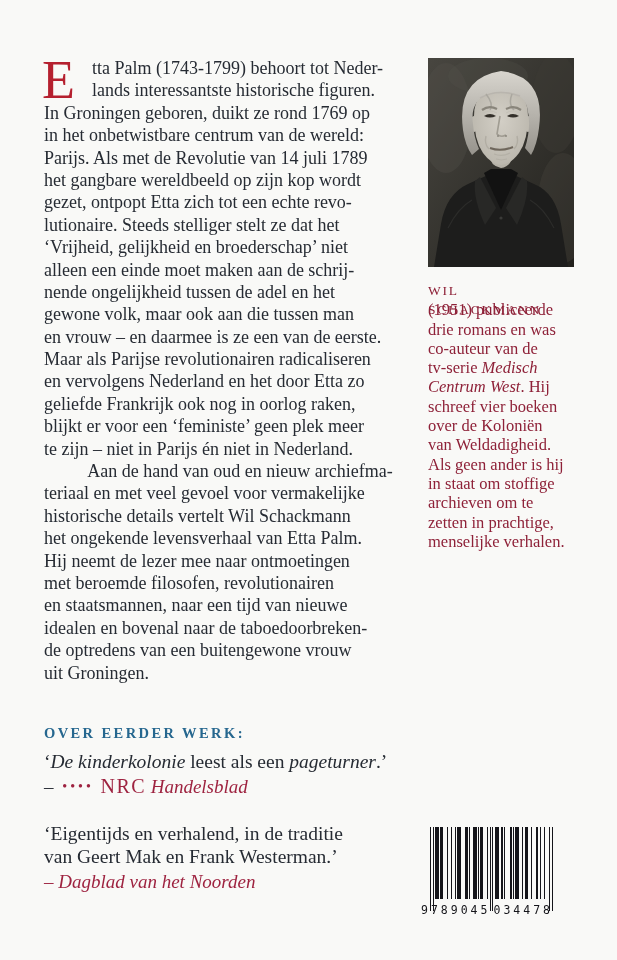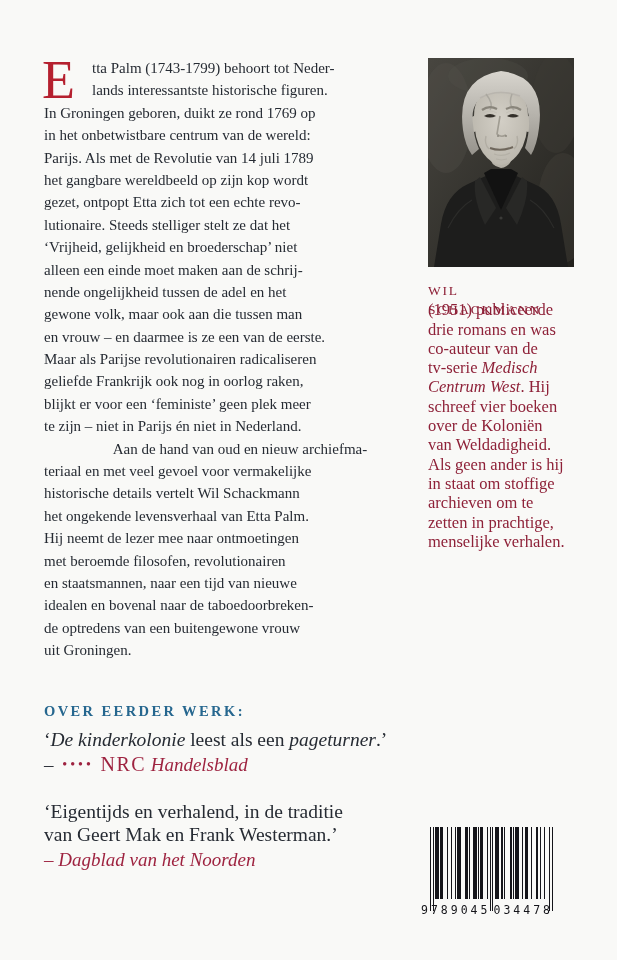--- a/index.html
+++ b/index.html
@@ -7,21 +7,21 @@
   .page {
     position:relative; width:617px; height:960px; margin:0 auto;
     background:var(--page-bg,#f9f9f7);
     font-family:"Liberation Serif","DejaVu Serif",serif;
     color:var(--body-text,#262b33);
     overflow:hidden;
   }
   
   .main-col { position:absolute; left:44px; top:57px; width:368px; }
   .para1 { position:relative; }
-  .tline { height:22.4px; line-height:22.4px; font-size:15px; white-space:nowrap; }
+  .tline { height:22.4px; line-height:22.4px; font-size:18px; white-space:nowrap; }
   .indent .tline { padding-left:48px; }
   .dropcap {
     position:absolute; left:-2px; top:1px;
     font-size:54px; line-height:44px; color:var(--accent-red,#b5202f);
   }
   .para2 > .tline:first-child { text-indent:24px;text-align:center; }
   
   .review-heading {
     margin-top:41px; font-size:14.5px; font-weight:bold;
     letter-spacing:2.4px; color:var(--label-blue,#26678f);
@@ -79,20 +79,21 @@
           <div class="tline">Parijs. Als met de Revolutie van 14 juli 1789</div>
           <div class="tline">het gangbare wereldbeeld op zijn kop wordt</div>
           <div class="tline">gezet, ontpopt Etta zich tot een echte revo-</div>
           <div class="tline">lutionaire. Steeds stelliger stelt ze dat het</div>
           <div class="tline">‘Vrijheid, gelijkheid en broederschap’ niet</div>
           <div class="tline">alleen een einde moet maken aan de schrij-</div>
           <div class="tline">nende ongelijkheid tussen de adel en het</div>
           <div class="tline">gewone volk, maar ook aan die tussen man</div>
           <div class="tline">en vrouw – en daarmee is ze een van de eerste.</div>
           <div class="tline">Maar als Parijse revolutionairen radicaliseren</div>
+          <div class="tline">en vervolgens Nederland en het door Etta zo</div>
           <div class="tline">geliefde Frankrijk ook nog in oorlog raken,</div>
           <div class="tline">blijkt er voor een ‘feministe’ geen plek meer</div>
           <div class="tline">te zijn – niet in Parijs én niet in Nederland.</div>
         </div>
     </div>
     <div class="para para2">
         <div class="tline">Aan de hand van oud en nieuw archiefma-</div>
         <div class="tline">teriaal en met veel gevoel voor vermakelijke</div>
         <div class="tline">historische details vertelt Wil Schackmann</div>
         <div class="tline">het ongekende levensverhaal van Etta Palm.</div>

